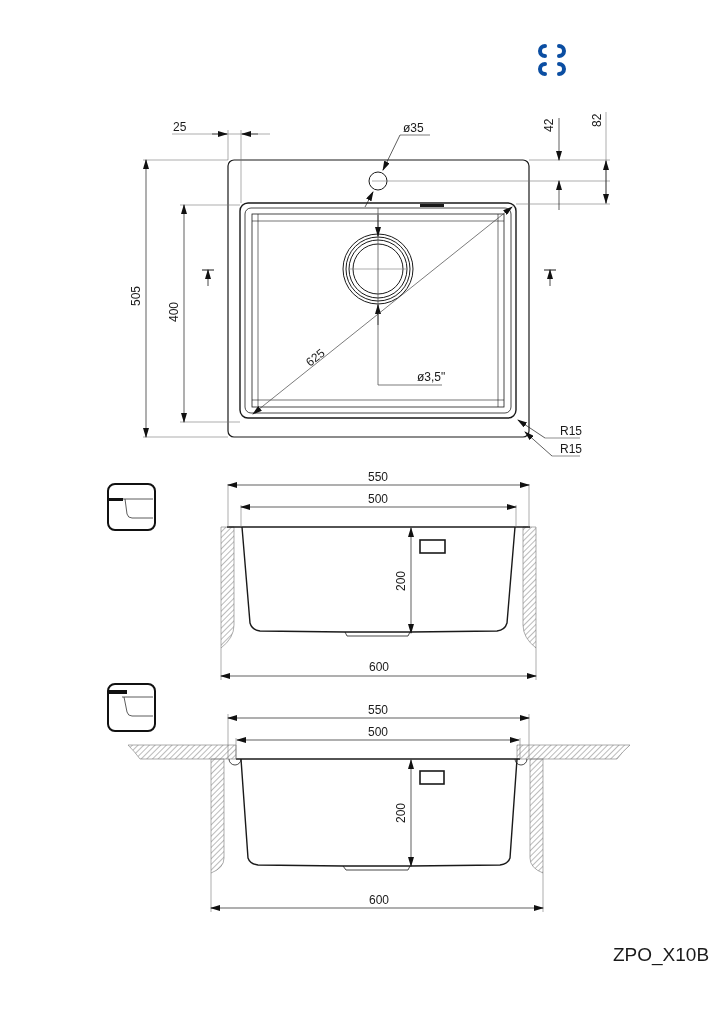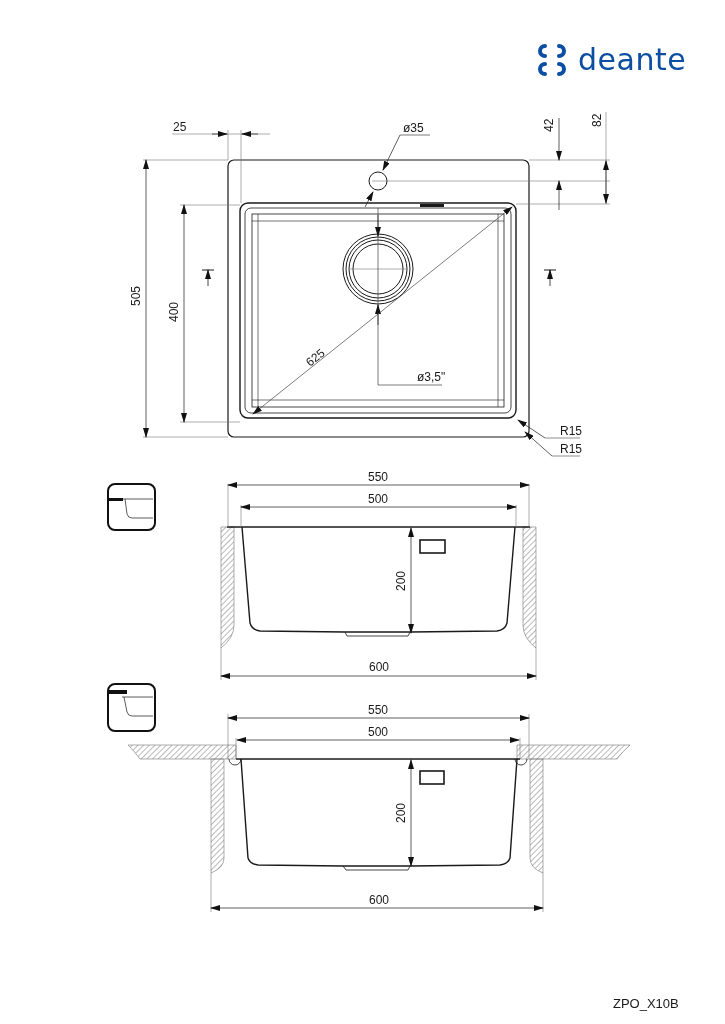--- a/index.html
+++ b/index.html
@@ -1,35 +1,34 @@
 <!DOCTYPE html>
 <html><head>
 <meta charset="utf-8">
 <style>
   html, body { margin:0; padding:0; background:#ffffff; }
   body { width:725px; height:1024px; position:relative; overflow:hidden; font-family:"Liberation Sans", sans-serif; }
   svg { position:absolute; left:0; top:0; }
   .dim { font-family:"Liberation Sans", sans-serif; font-size:12px; fill:#1a1a1a; }
   .brand { position:absolute; left:532px; top:40px; display:flex; align-items:center; gap:6px; }
   .brand-text { font-family:"DejaVu Sans", sans-serif; font-size:30px; color:#0b4ea2; letter-spacing:0.5px; line-height:1; }
-  .model { position:absolute; left:613px; top:996px; font-family:"Liberation Sans", sans-serif; font-size:13px; color:#1a1a1a; }
+  .model { position:absolute; left:613px; top:944px; font-family:"Liberation Sans", sans-serif; font-size:19px; color:#1a1a1a; }
 </style>
 </head>
 <body>
 
 <div class="brand">
   <svg width="40" height="40" viewBox="0 0 40 40" style="position:static">
     <g fill="none" stroke="#0b4ea2" stroke-width="4" stroke-linecap="round">
       <path d="M13 6 a5 5 0 1 0 0 10"></path>
       <path d="M27 6 a5 5 0 1 1 0 10"></path>
       <path d="M13 24 a5 5 0 1 0 0 10"></path>
       <path d="M27 24 a5 5 0 1 1 0 10"></path>
     </g>
   </svg>
-  <span class="brand-text">deante</span>
 </div>
 
 <svg width="725" height="1024" viewBox="0 0 725 1024">
   <defs>
     <pattern id="hatch" width="4" height="4" patternUnits="userSpaceOnUse" patternTransform="rotate(45)">
       <line x1="0" y1="0" x2="0" y2="4" stroke="#777" stroke-width="1"></line>
     </pattern>
     <marker id="arr" markerWidth="10" markerHeight="6" refX="9" refY="3" orient="auto" markerUnits="userSpaceOnUse">
       <path d="M0,0 L10,3 L0,6 z" fill="#111"></path>
     </marker>

